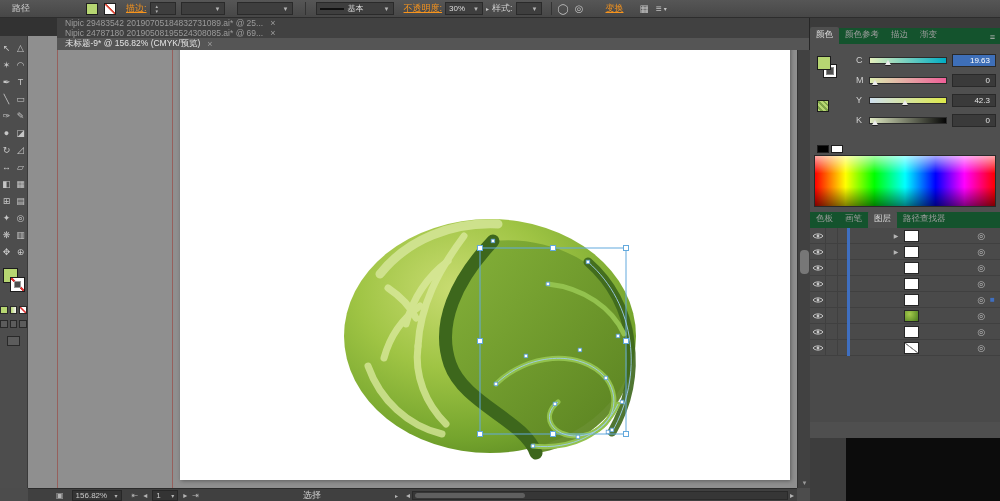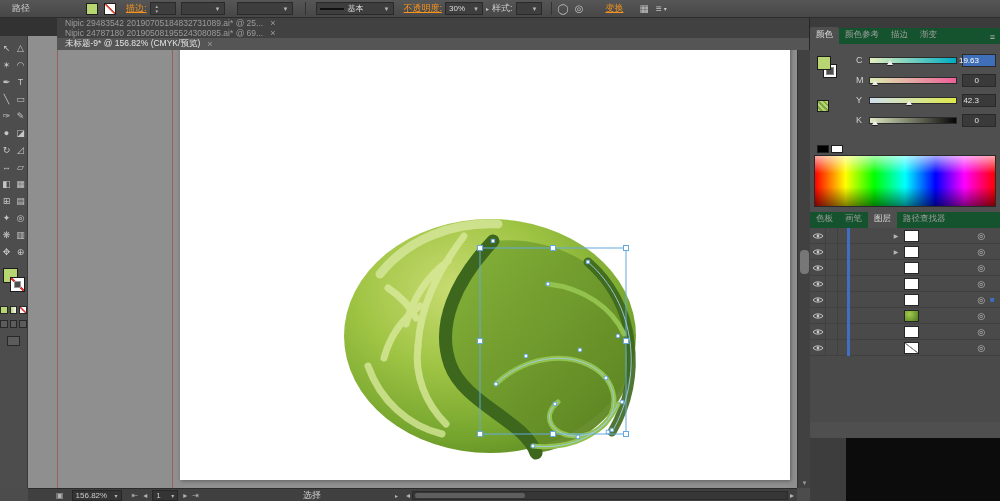--- a/index.html
+++ b/index.html
@@ -66,21 +66,21 @@
 .proxy2-stroke::after{content:"";position:absolute;left:3px;top:3px;width:6px;height:6px;background:#4f4f4f;outline:1px solid #888;}
 .proxy2-pat{position:absolute;left:7px;top:56px;width:12px;height:12px;border:1px solid #1c1c1c;background:repeating-linear-gradient(45deg,#b7d672 0 2px,#7fa44a 2px 4px);}
 .slider-row{display:flex;align-items:center;height:20px;}
 .sl-ch{width:10px;font-size:9px;color:#cfcfcf;}
 .sl-track{flex:1;height:7px;border:1px solid #2b2b2b;position:relative;margin:0 5px 0 3px;}
 .sl-track.c{background:linear-gradient(90deg,#e4f0bc,#00adc4);}
 .sl-track.m{background:linear-gradient(90deg,#dcedb0,#ef5f98);}
 .sl-track.y{background:linear-gradient(90deg,#cfe0ef,#dde94a);}
 .sl-track.k{background:linear-gradient(90deg,#dfe9c2,#060606);}
 .sl-thumb{position:absolute;bottom:-2px;width:0;height:0;border-left:3px solid transparent;border-right:3px solid transparent;border-bottom:5px solid #ececec;filter:drop-shadow(0 1px 0 #222);}
-.sl-val{width:34px;height:13px;background:#3a3a3a;border:1px solid #292929;font-size:8px;display:flex;align-items:center;justify-content:flex-end;padding-right:16px;color:#e2e2e2;}
+.sl-val{width:44px;height:13px;background:#3a3a3a;border:1px solid #292929;font-size:8px;display:flex;align-items:center;justify-content:flex-end;padding-right:5px;color:#e2e2e2;}
 .sl-val.hl{background:#3e6fb8;color:#fff;}
 #spectrum-row{display:flex;gap:2px;padding:5px 4px 2px 7px;}
 .spec-swatch{width:12px;height:8px;border:1px solid #1e1e1e;}
 .spec-swatch.black{background:#000;}
 .spec-swatch.white{background:#fff;}
 #spectrum{margin:0 4px;height:52px;border:1px solid #292929;background:linear-gradient(to bottom,rgba(255,255,255,.65),rgba(255,255,255,0) 35%,rgba(0,0,0,0) 62%,rgba(0,0,0,.5)),linear-gradient(90deg,#f00,#ff0 17%,#0f0 33%,#0ff 50%,#00f 67%,#f0f 83%,#f00);}
 #dock-tabs{margin-top:5px;}
 #layers-list{background:#4a4a4a;}
 .layer-row{height:16px;display:flex;align-items:center;border-bottom:1px solid #404040;background:#4a4a4a;}
 .lr-eye{width:16px;height:16px;display:flex;align-items:center;justify-content:center;border-right:1px solid #404040;flex:none;}

